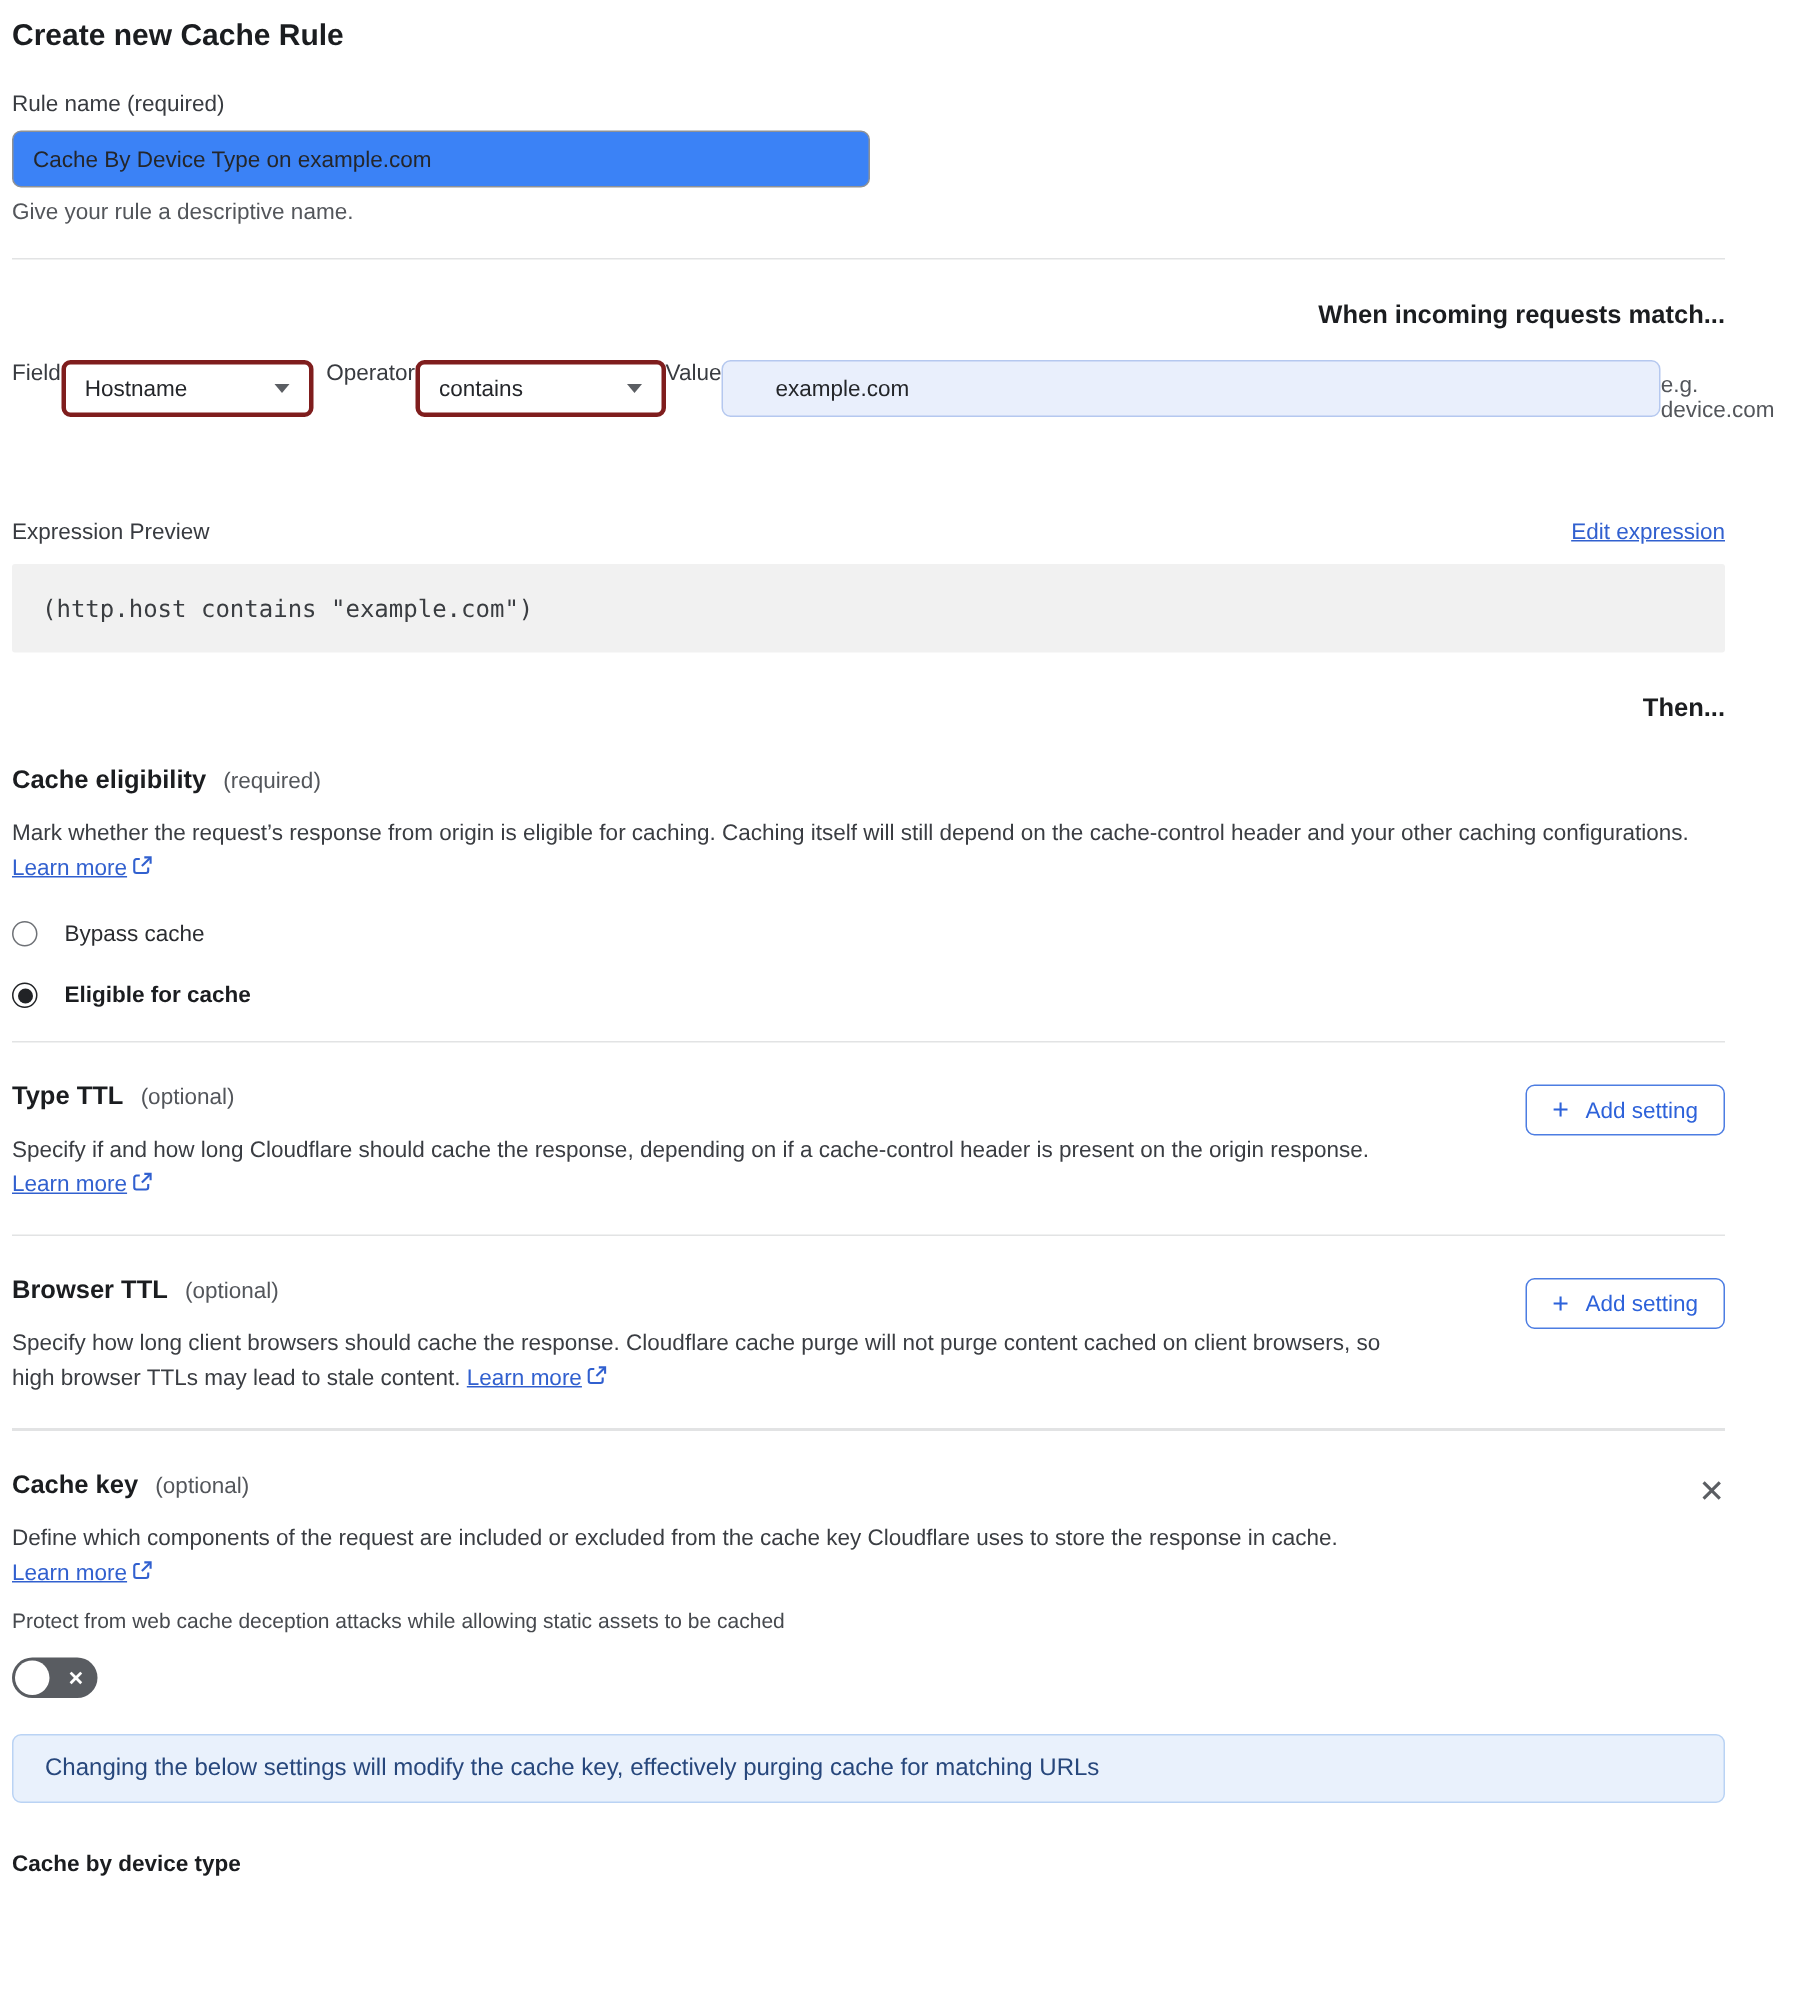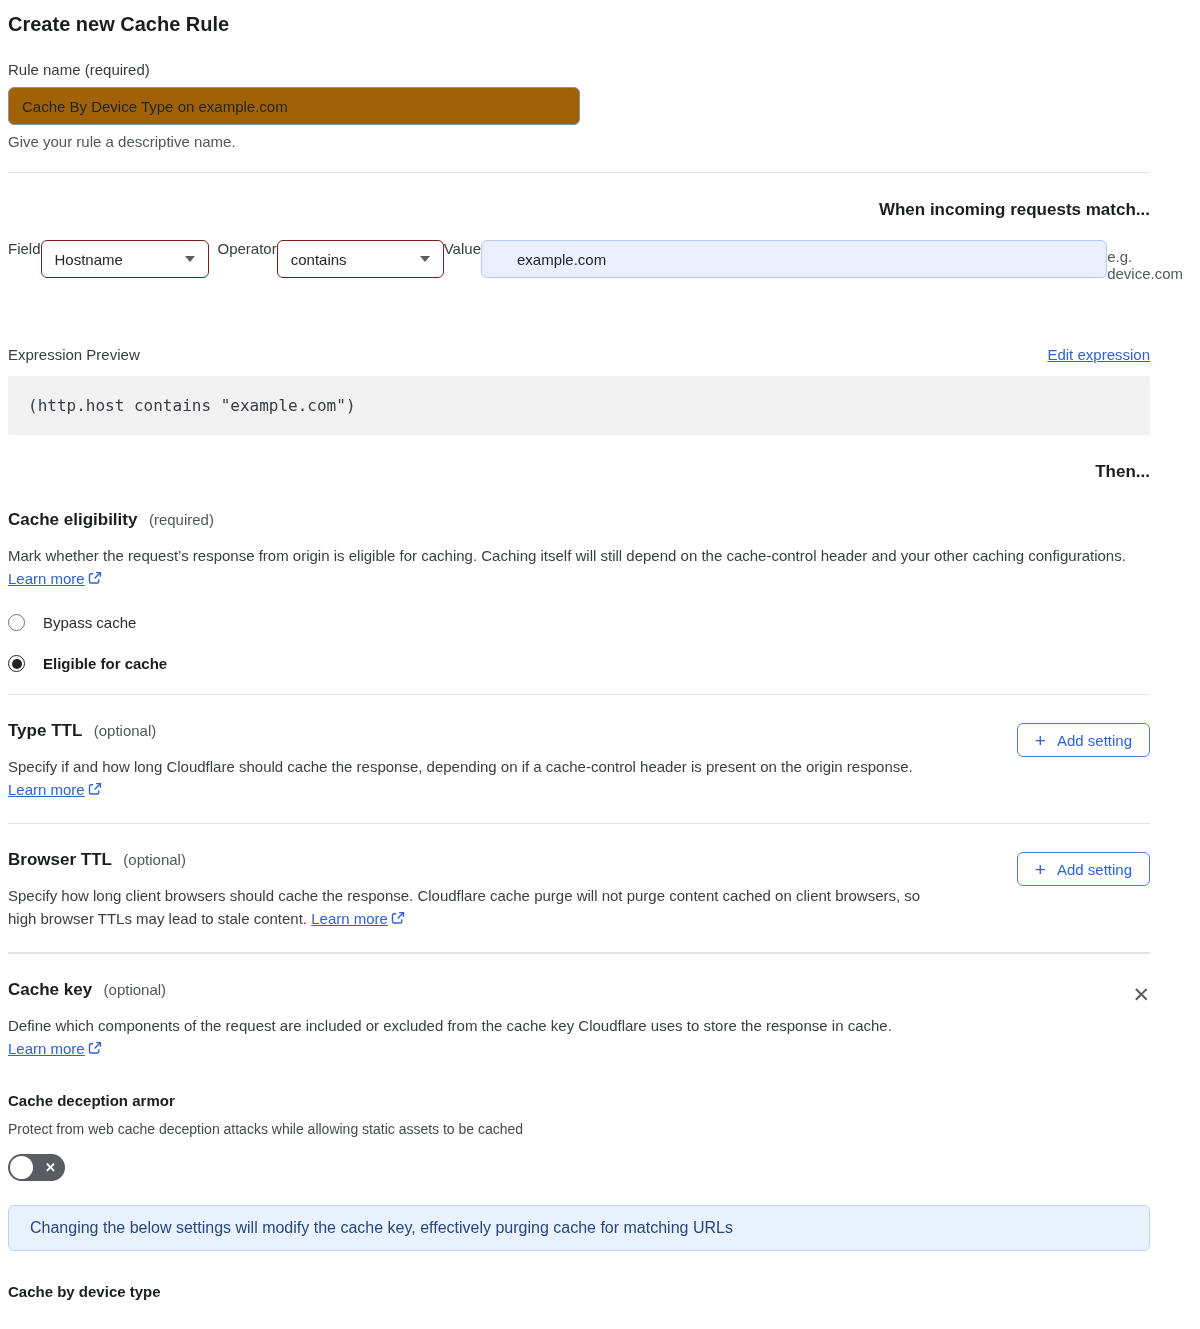--- a/index.html
+++ b/index.html
@@ -10,35 +10,35 @@
     width: 1200px;
   }
   .page { padding: 13px 50px 20px 8px; }
 
   h1.page-title { font-size: 20px; font-weight: bold; color: #1b1d20; margin: 0; }
 
   .field-label { display: block; font-size: 15px; color: #383b40; margin: 25px 0 9px; }
   .text-input {
     height: 38px; border: 1px solid #8e9196; border-radius: 6px;
     font-family: "Liberation Sans", sans-serif; font-size: 15px; color: #24262a;
-    padding: 0 13px; background: #a16207; outline: none;
+    padding: 0 13px; background: #3b82f6; outline: none;
   }
   .rule-input { width: 572px; }
   .help-text { font-size: 15px; color: #53565b; margin-top: 8px; }
 
   .divider { border: none; border-top: 1px solid #e2e3e4; margin: 22px 0 0; }
   .divider.thick { border-top-width: 2px; }
 
   h2.section-heading { font-size: 17px; font-weight: bold; color: #1b1d20; margin: 27px 0 0; text-align: right; }
 
   .match-row { display: flex; align-items: flex-start; margin-top: 20px; }
   .match-col { display: flex; flex-direction: row; }
   .col-label { font-size: 15px; color: #383b40; margin-bottom: 10px; }
   .select {
-    height: 38px; border: 1px solid #7f1d1d; border-radius: 6px; background: #fff;
+    height: 38px; border: 3px solid #7f1d1d; border-radius: 6px; background: #fff;
     display: flex; align-items: center; justify-content: space-between;
     padding: 0 13px; font-size: 15px; color: #24262a; cursor: pointer; gap: 28px;
   }
   .field-select { width: 168px; margin-right: 9px; }
   .operator-select { width: 167px; }
   .caret {
     width: 0; height: 0; border-left: 5px solid transparent;
     border-right: 5px solid transparent; border-top: 6px solid #5b5e63;
   }
   .value-col { margin-right: 10px; }
@@ -232,21 +232,20 @@
         <a class="link">Learn more</a><svg class="ext-icon" width="14" height="14" viewBox="0 0 14 14" fill="none" stroke="#3160cf" stroke-width="1.4">
             <path d="M5.2 2.7H3A1.5 1.5 0 0 0 1.5 4.2v6.3A1.5 1.5 0 0 0 3 12h6.3a1.5 1.5 0 0 0 1.5-1.5V8.3"></path>
             <path d="M8.2 1.6h4.2v4.2"></path>
             <path d="M12.2 1.8 6.6 7.4"></path>
           </svg>
       </p>
     </div>
     <button class="close-btn">✕</button>
   </div>
 
-  <h4 class="mini-heading">Cache deception armor</h4>
   <div class="desc-sm">Protect from web cache deception attacks while allowing static assets to be cached</div>
   <span class="toggle off">
     <span class="knob"></span>
     <span class="glyph">✕</span>
   </span>
 
   <div class="info-banner">
     <span>Changing the below settings will modify the cache key, effectively purging cache for matching URLs</span>
   </div>
 

